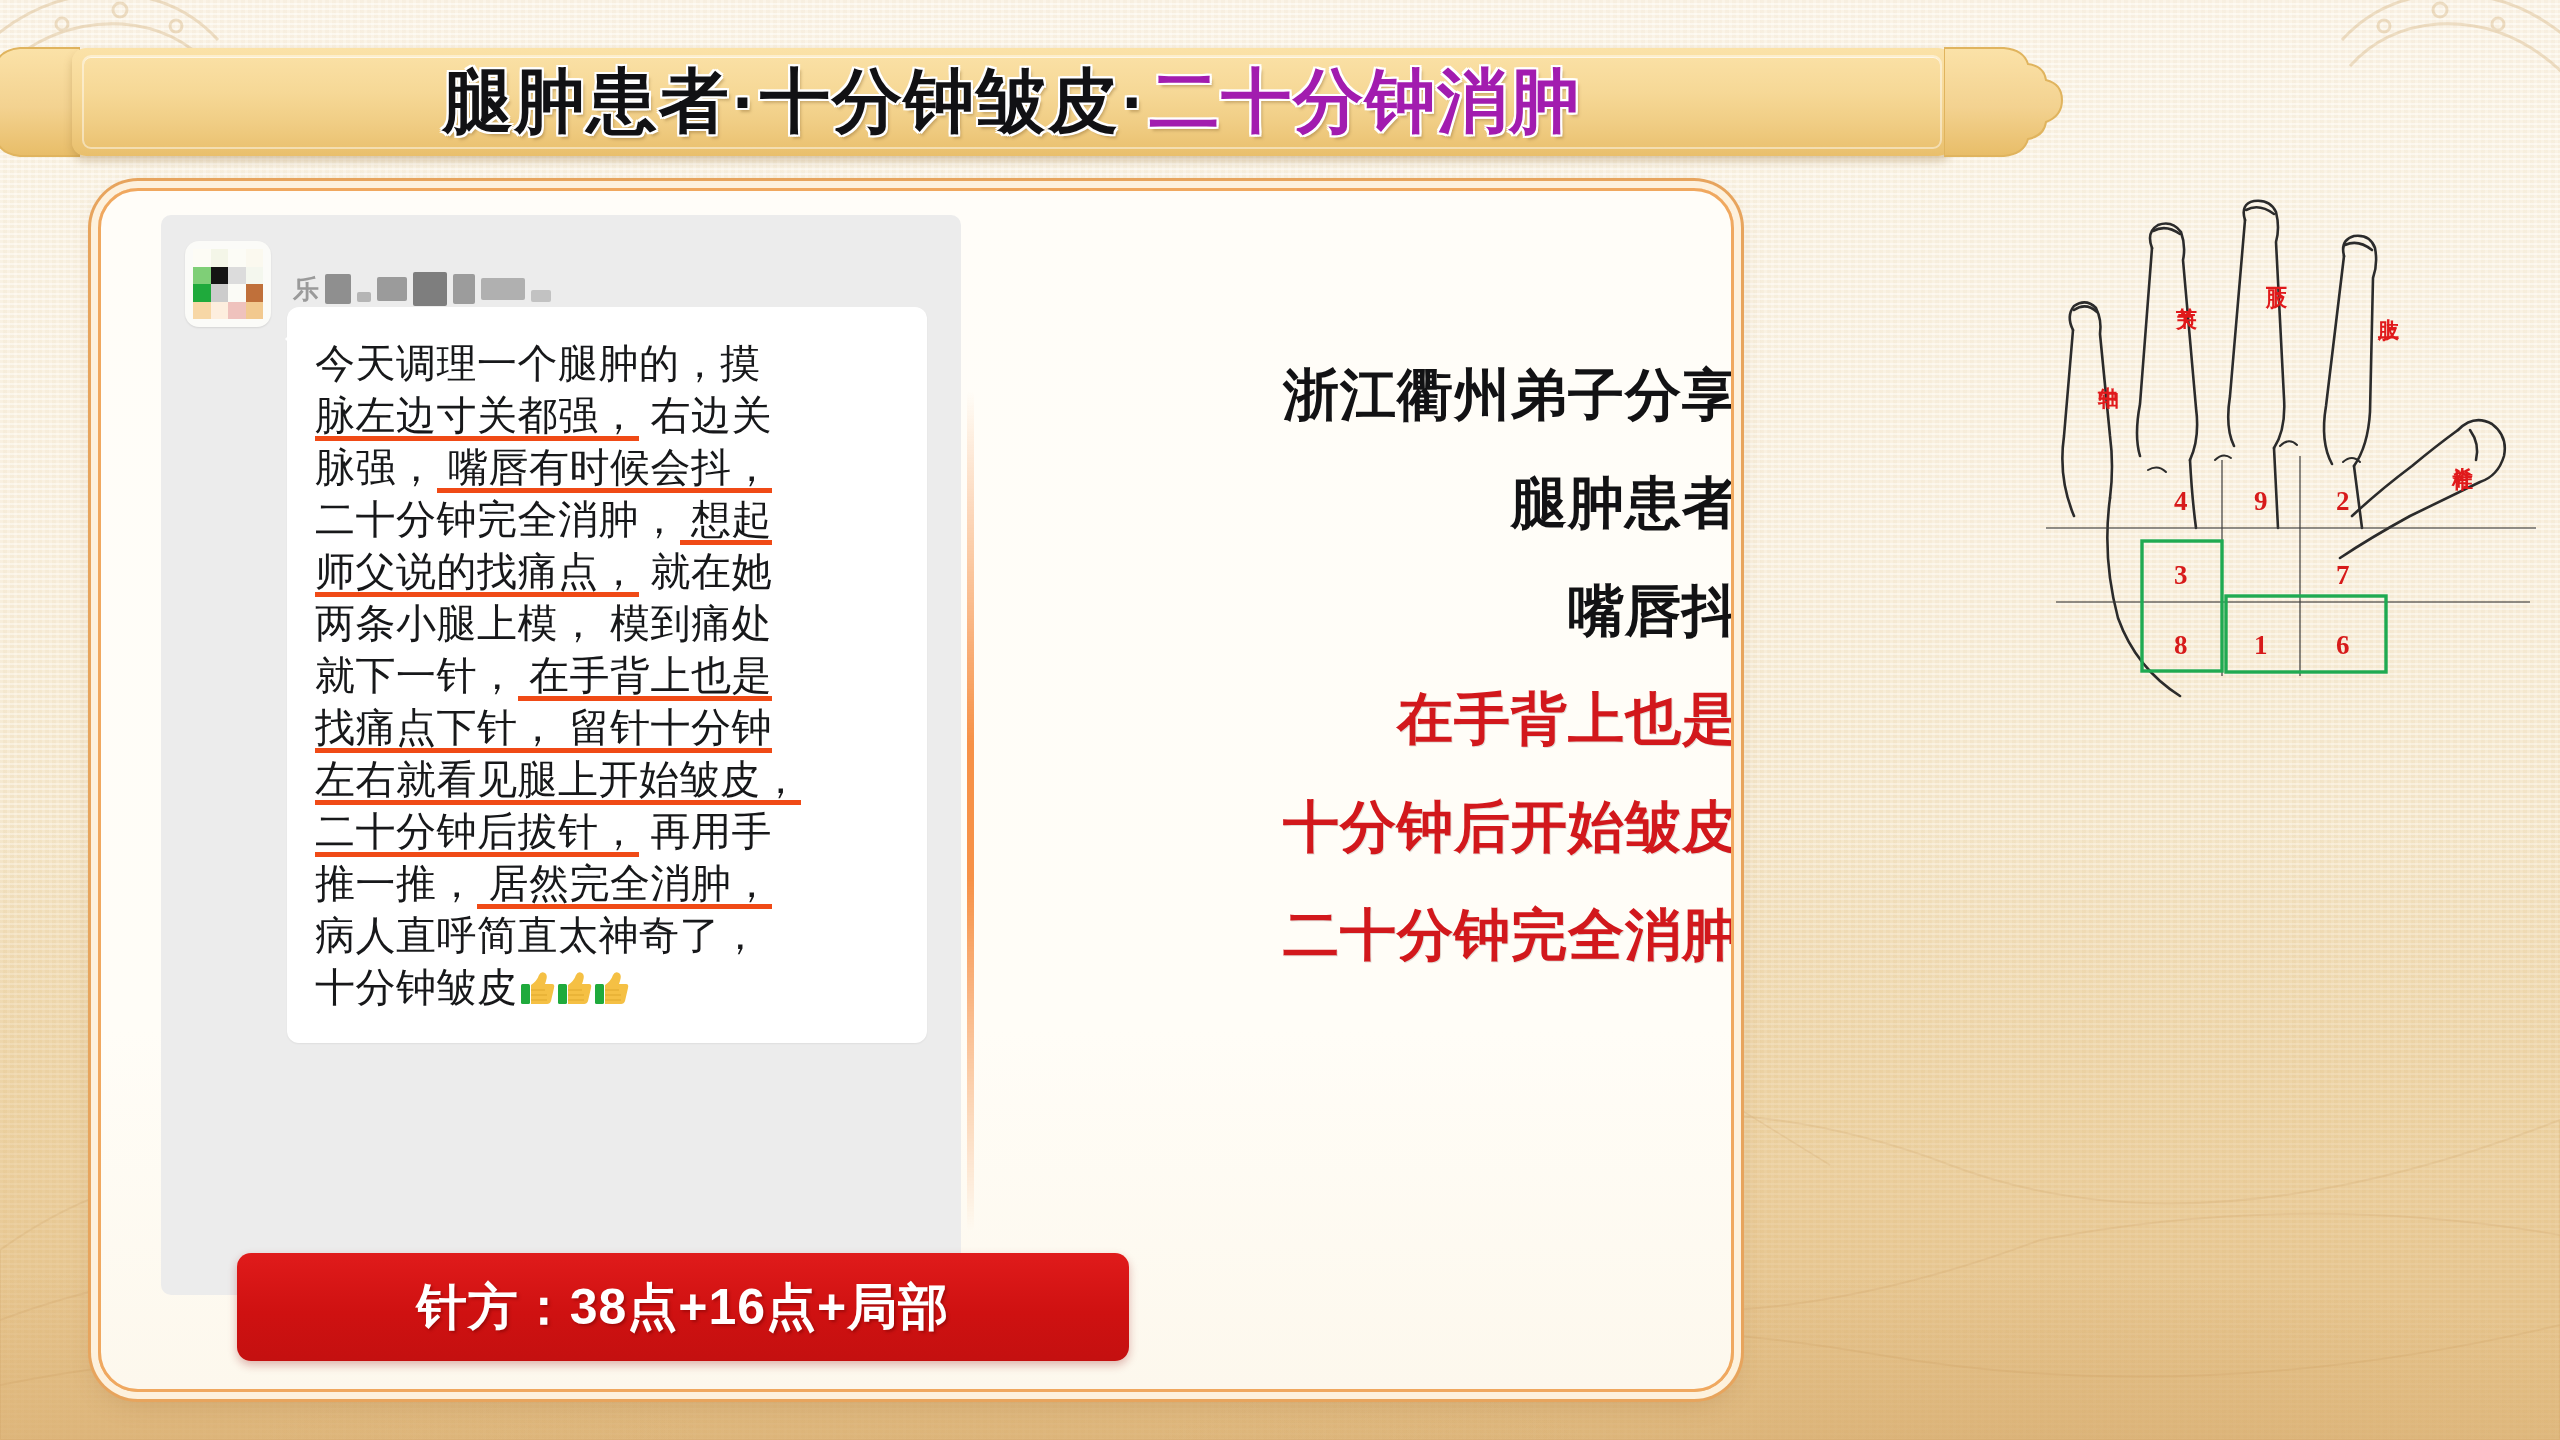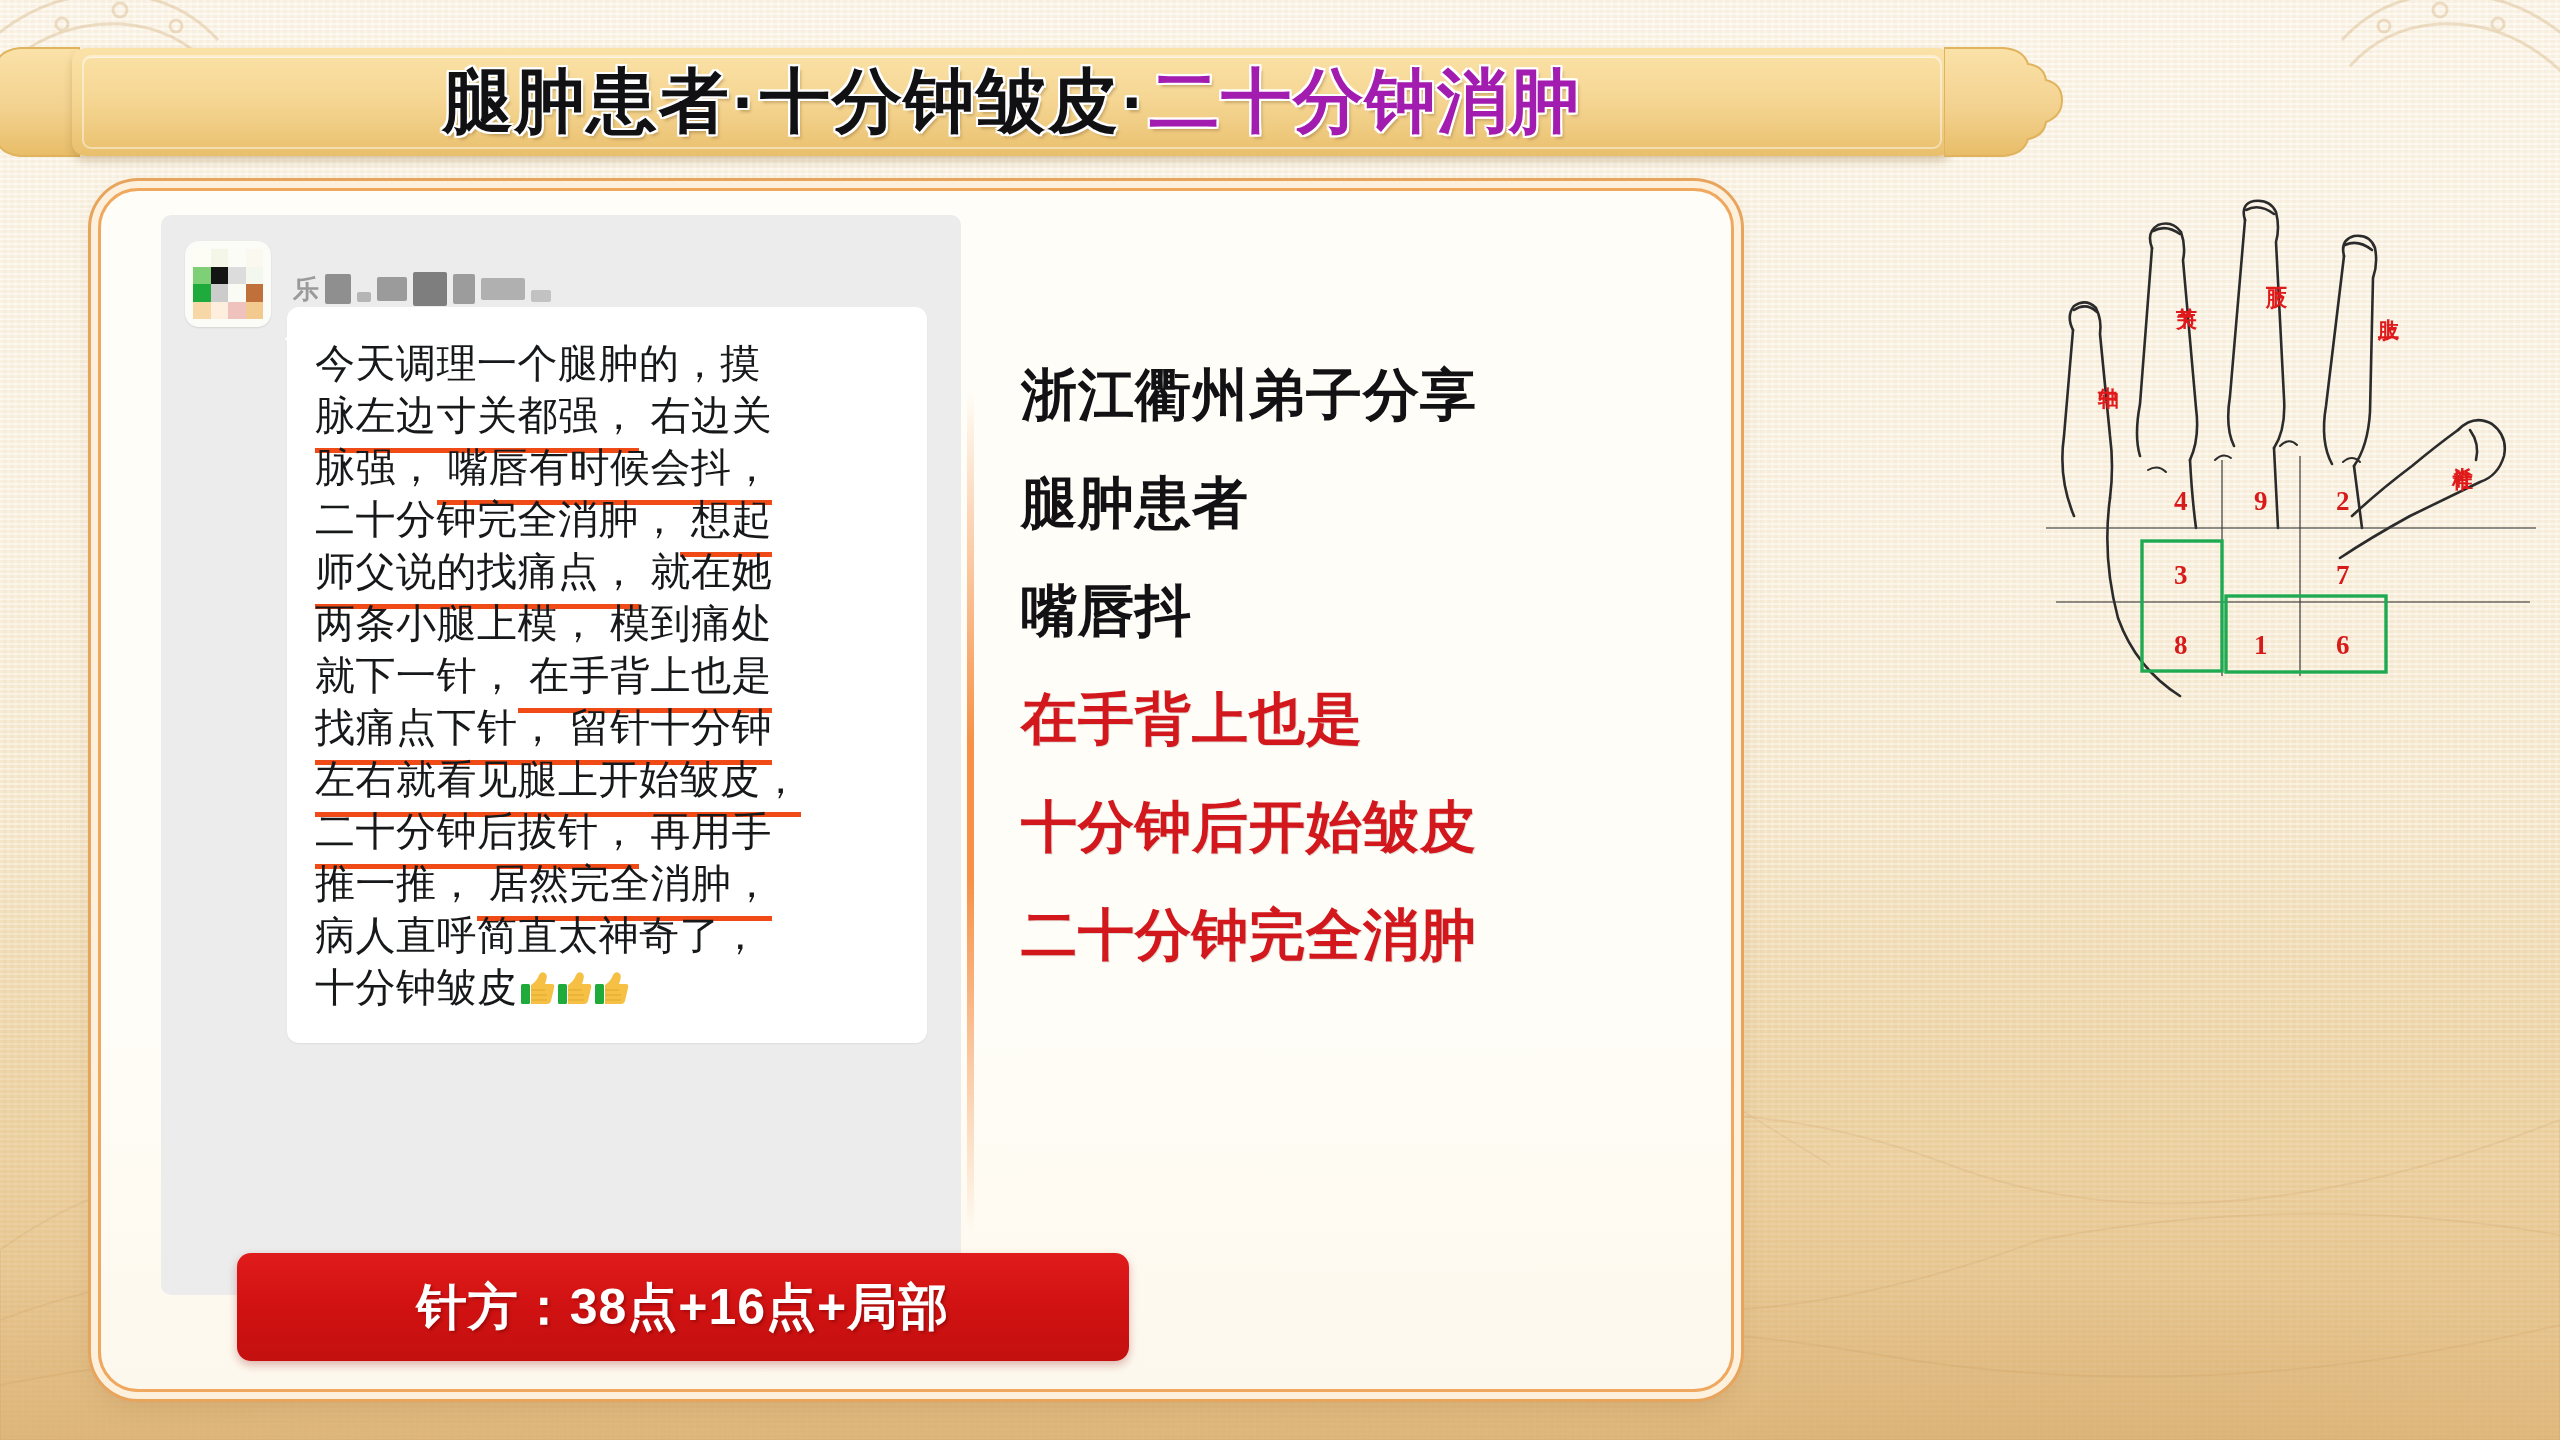--- a/index.html
+++ b/index.html
@@ -120,29 +120,29 @@
   .msg-line{
     font-size:40px;line-height:1.30;color:#17181a;
     font-weight:500;letter-spacing:.5px;white-space:nowrap;
     position:relative;
   }
   .msg-line .u{
     background-image:linear-gradient(#f04a16,#f04a16);
     background-repeat:no-repeat;
     background-position:0 100%;
     background-size:100% 5px;
-    padding-bottom:16px;
+    padding-bottom:4px;
     margin-top:20px;
   }
   .emoji-tb{
     display:inline-block;width:36px;height:36px;vertical-align:-6px;position:relative;margin-left:1px;
   }
 
   
-  .right-col{position:absolute;left:920px;top:176px;width:660px;}
+  .right-col{position:absolute;left:978px;top:176px;width:660px;text-align:right;}
   .r-line{
     font-size:56px;font-weight:900;line-height:1.0;margin-bottom:52px;
     white-space:nowrap;letter-spacing:1px;
   }
   .r-black{color:#121214;}
   .r-red{color:#d2181c;text-shadow:1px 1px 0 rgba(0,0,0,.12);}
 
   
   .pill{
     position:absolute;left:136px;top:1062px;width:892px;height:108px;

